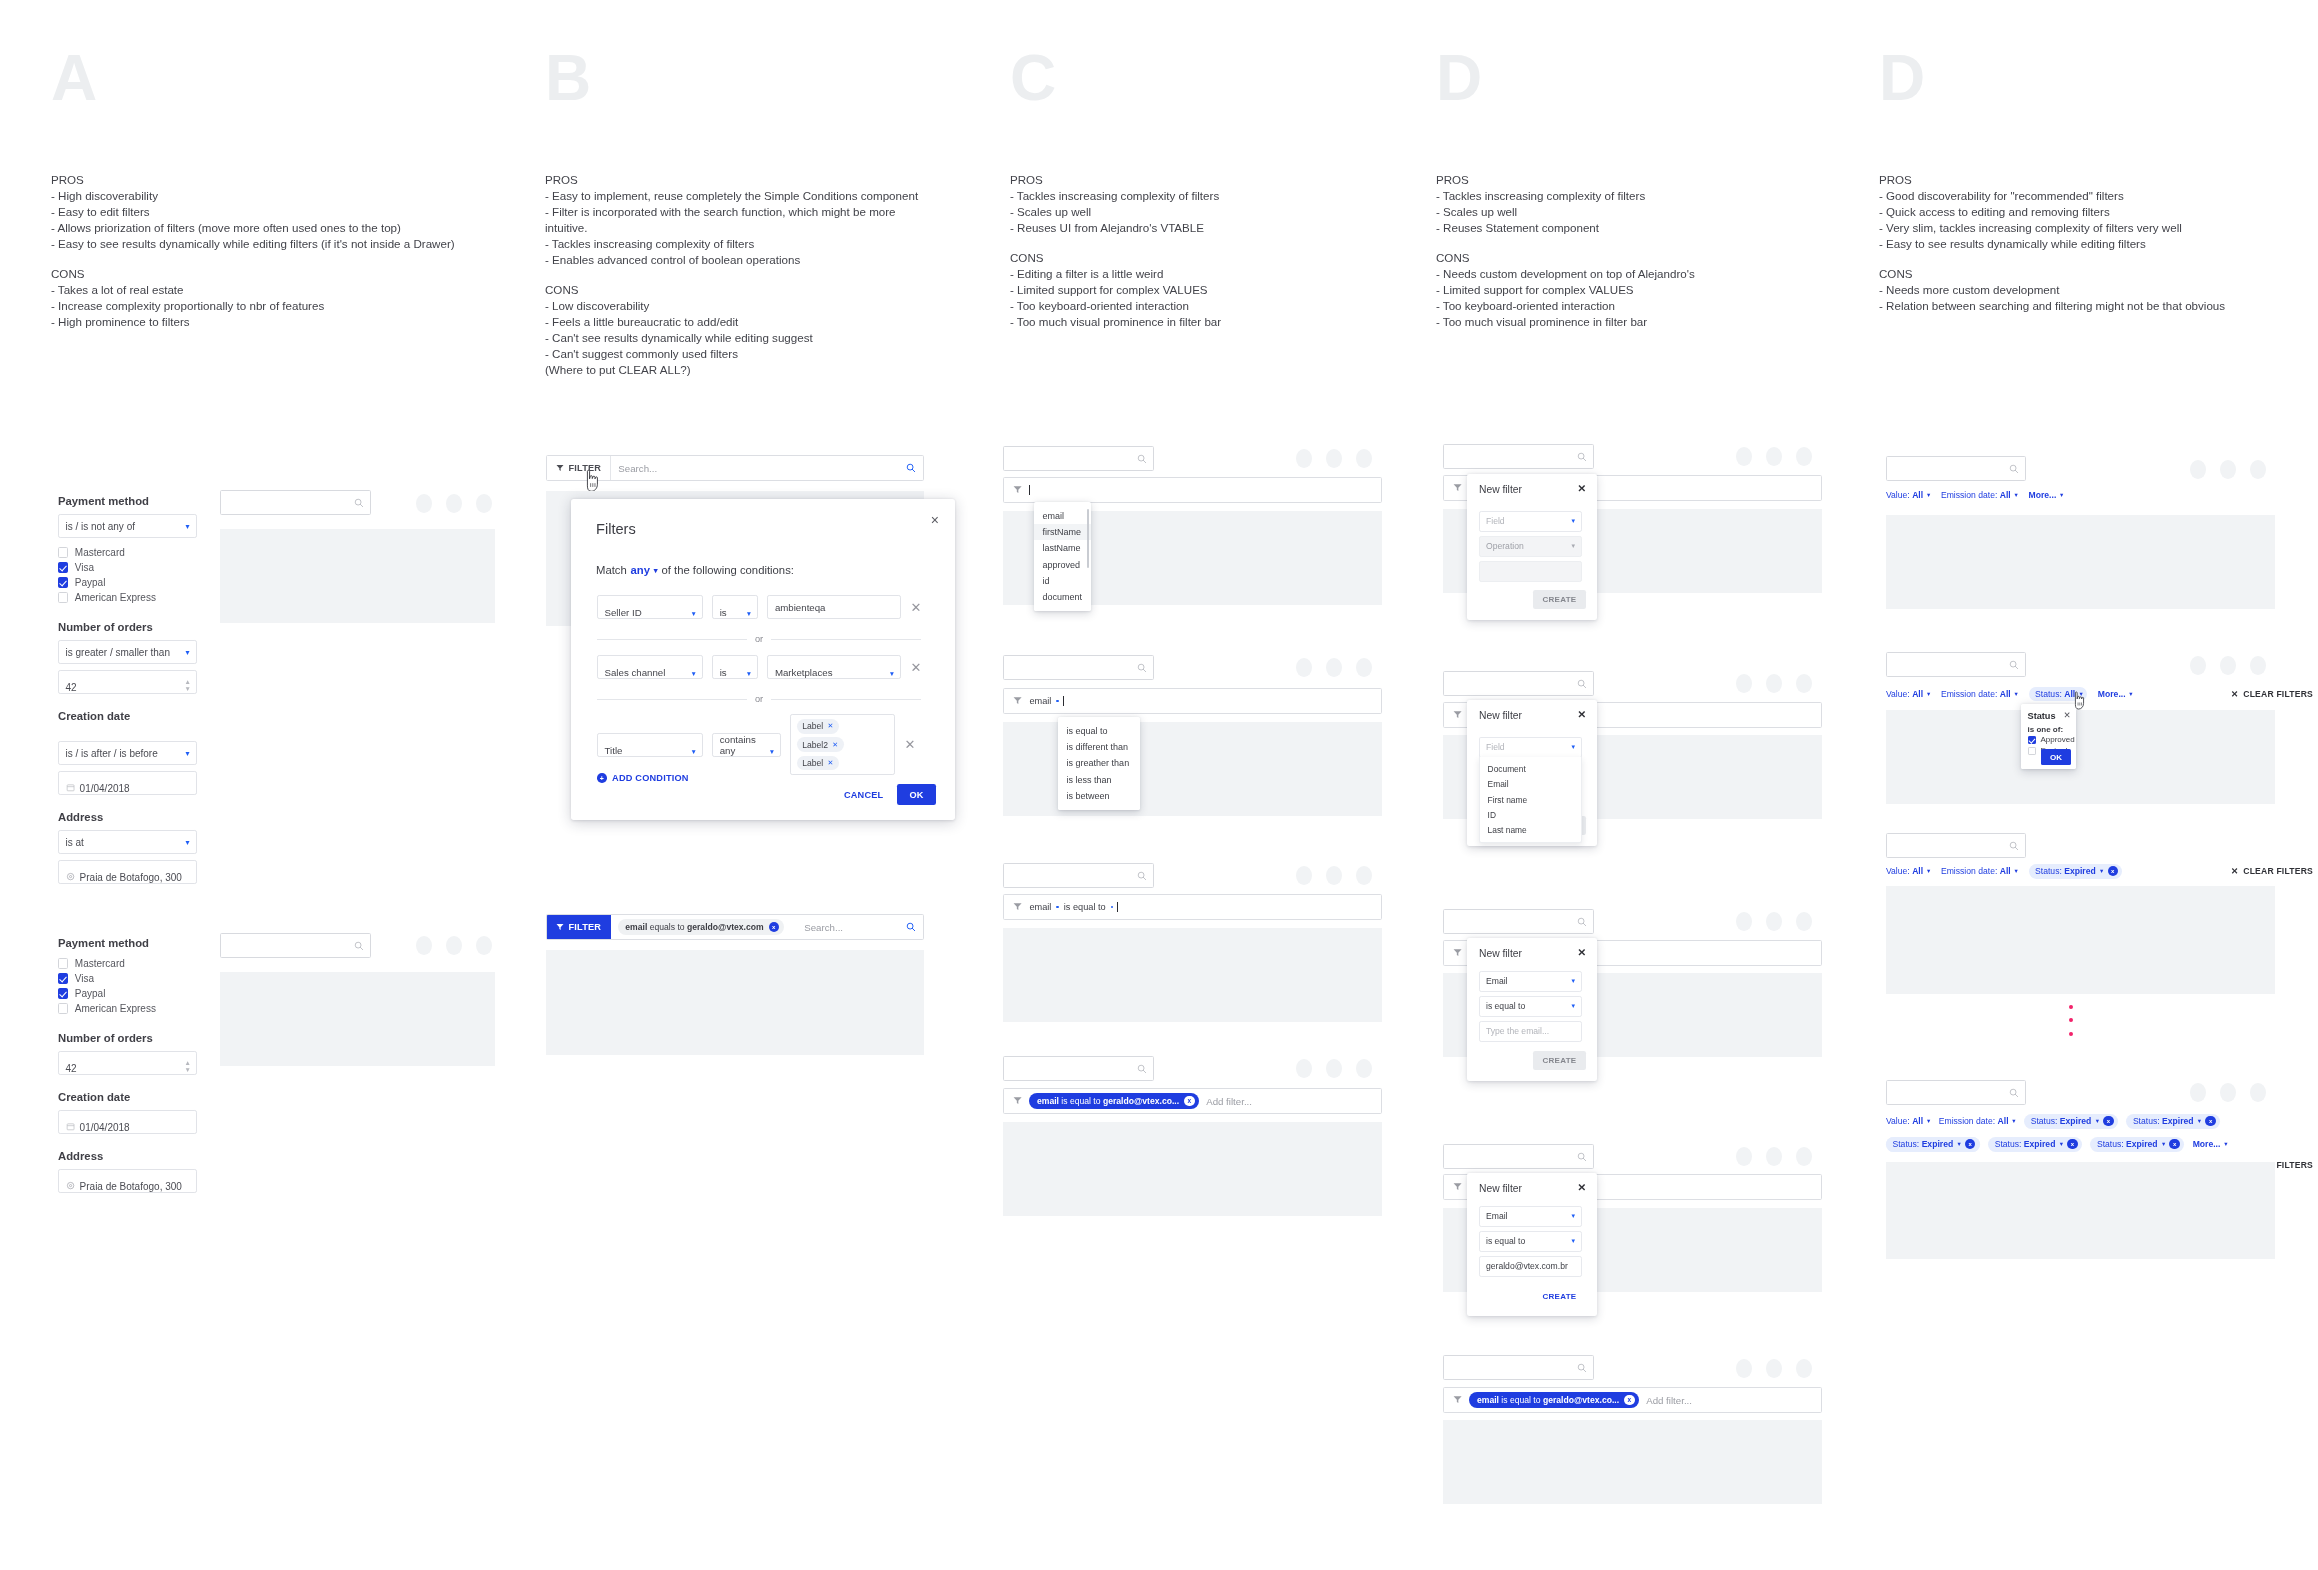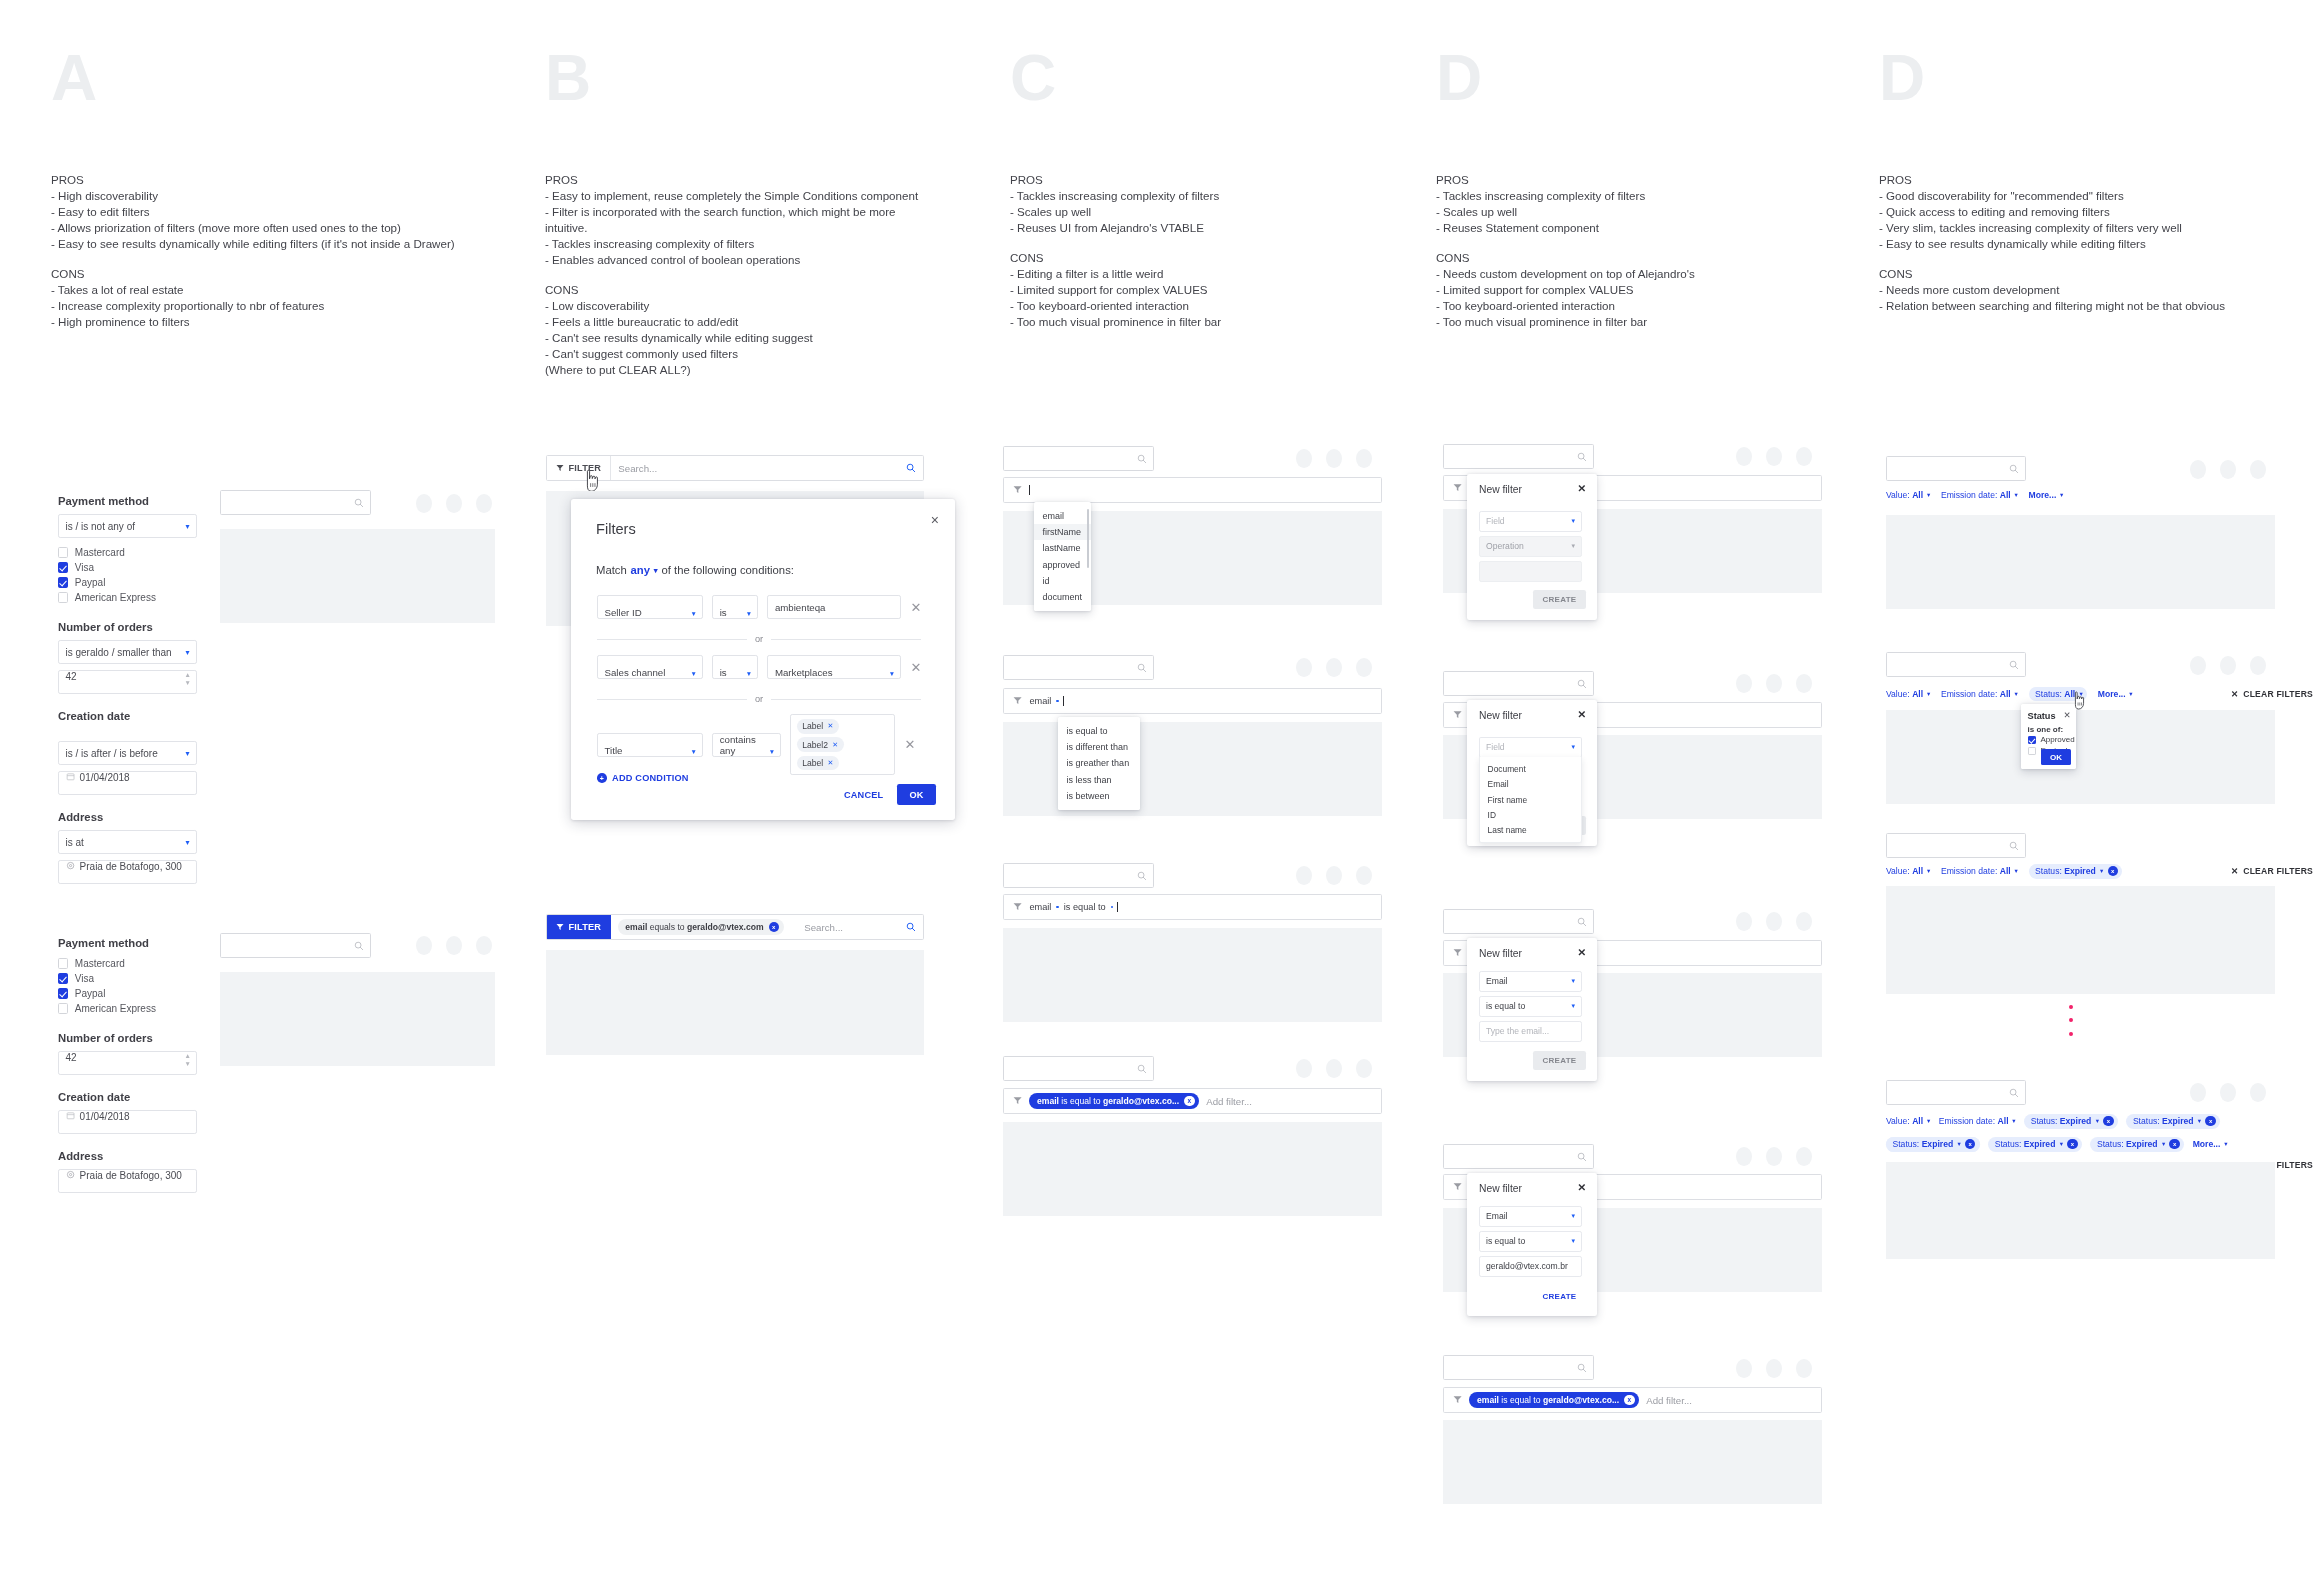--- a/index.html
+++ b/index.html
@@ -43,21 +43,21 @@
   
   .a-label { font-size: 11.3px; font-weight: 700; color: #3f3f46; line-height: 14px; }
   .a-select {
     width: 139px; height: 24px; border: 0.5px solid #e1e3e8; border-radius: 2.2px;
     background: #fff; display: flex; align-items: center; padding: 0 6.5px;
     font-size: 10px; color: #4a4b52; justify-content: space-between;
   }
   .a-select .chev { color: #1f5ef5; font-size: 8px; }
   .a-input {
     width: 139px; height: 24px; border: 0.5px solid #e1e3e8; border-radius: 2.2px;
-    background: #fff; display: flex; align-items: flex-start; padding: 0 6.5px;
+    background: #fff; display: flex; align-items: flex-end; padding: 0 6.5px;
     font-size: 10px; color: #4a4b52; gap: 4.9px;
   }
   .cbrow { display: flex; align-items: center; gap: 6.5px; font-size: 10px; color: #55565d; height: 15px; }
   .cbox { width: 10.3px; height: 10.3px; border: 0.9px solid #d3d5da; border-radius: 1.6px; background: #fff; flex: none; }
   .cbox.on { background: #1f3de0; border-color: #1f3de0; position: relative; }
   .cbox.on::after {
     content: ""; position: absolute; left: 2.4px; top: 1.1px; width: 3.2px; height: 6px;
     border: solid #fff; border-width: 0 1.3px 1.3px 0; transform: rotate(42deg);
   }
   .stepper { margin-left: auto; color: #b6b8be; font-size: 7.6px; line-height: 1; }
@@ -319,21 +319,21 @@
         <span>Paypal</span>
       </div>
       <div class="cbrow">
         <span class="cbox"></span>
         <span>American Express</span>
       </div>
     </div>
 
     <div class="a-label" style="margin-top:15px;">Number of orders</div>
     <div class="a-select" style="margin-top:6px;">
-      <span>is geraldo / smaller than</span>
+      <span>is greater / smaller than</span>
       <span class="chev">▾</span>
     </div>
     <div class="a-input" style="margin-top:6px;">
       <span>42</span>
       <span class="stepper">▴<br>▾</span>
     </div>
 
     <div class="a-label" style="margin-top:15px;">Creation date</div>
     <div class="a-select" style="margin-top:18px;">
       <span>is / is after / is before</span>

